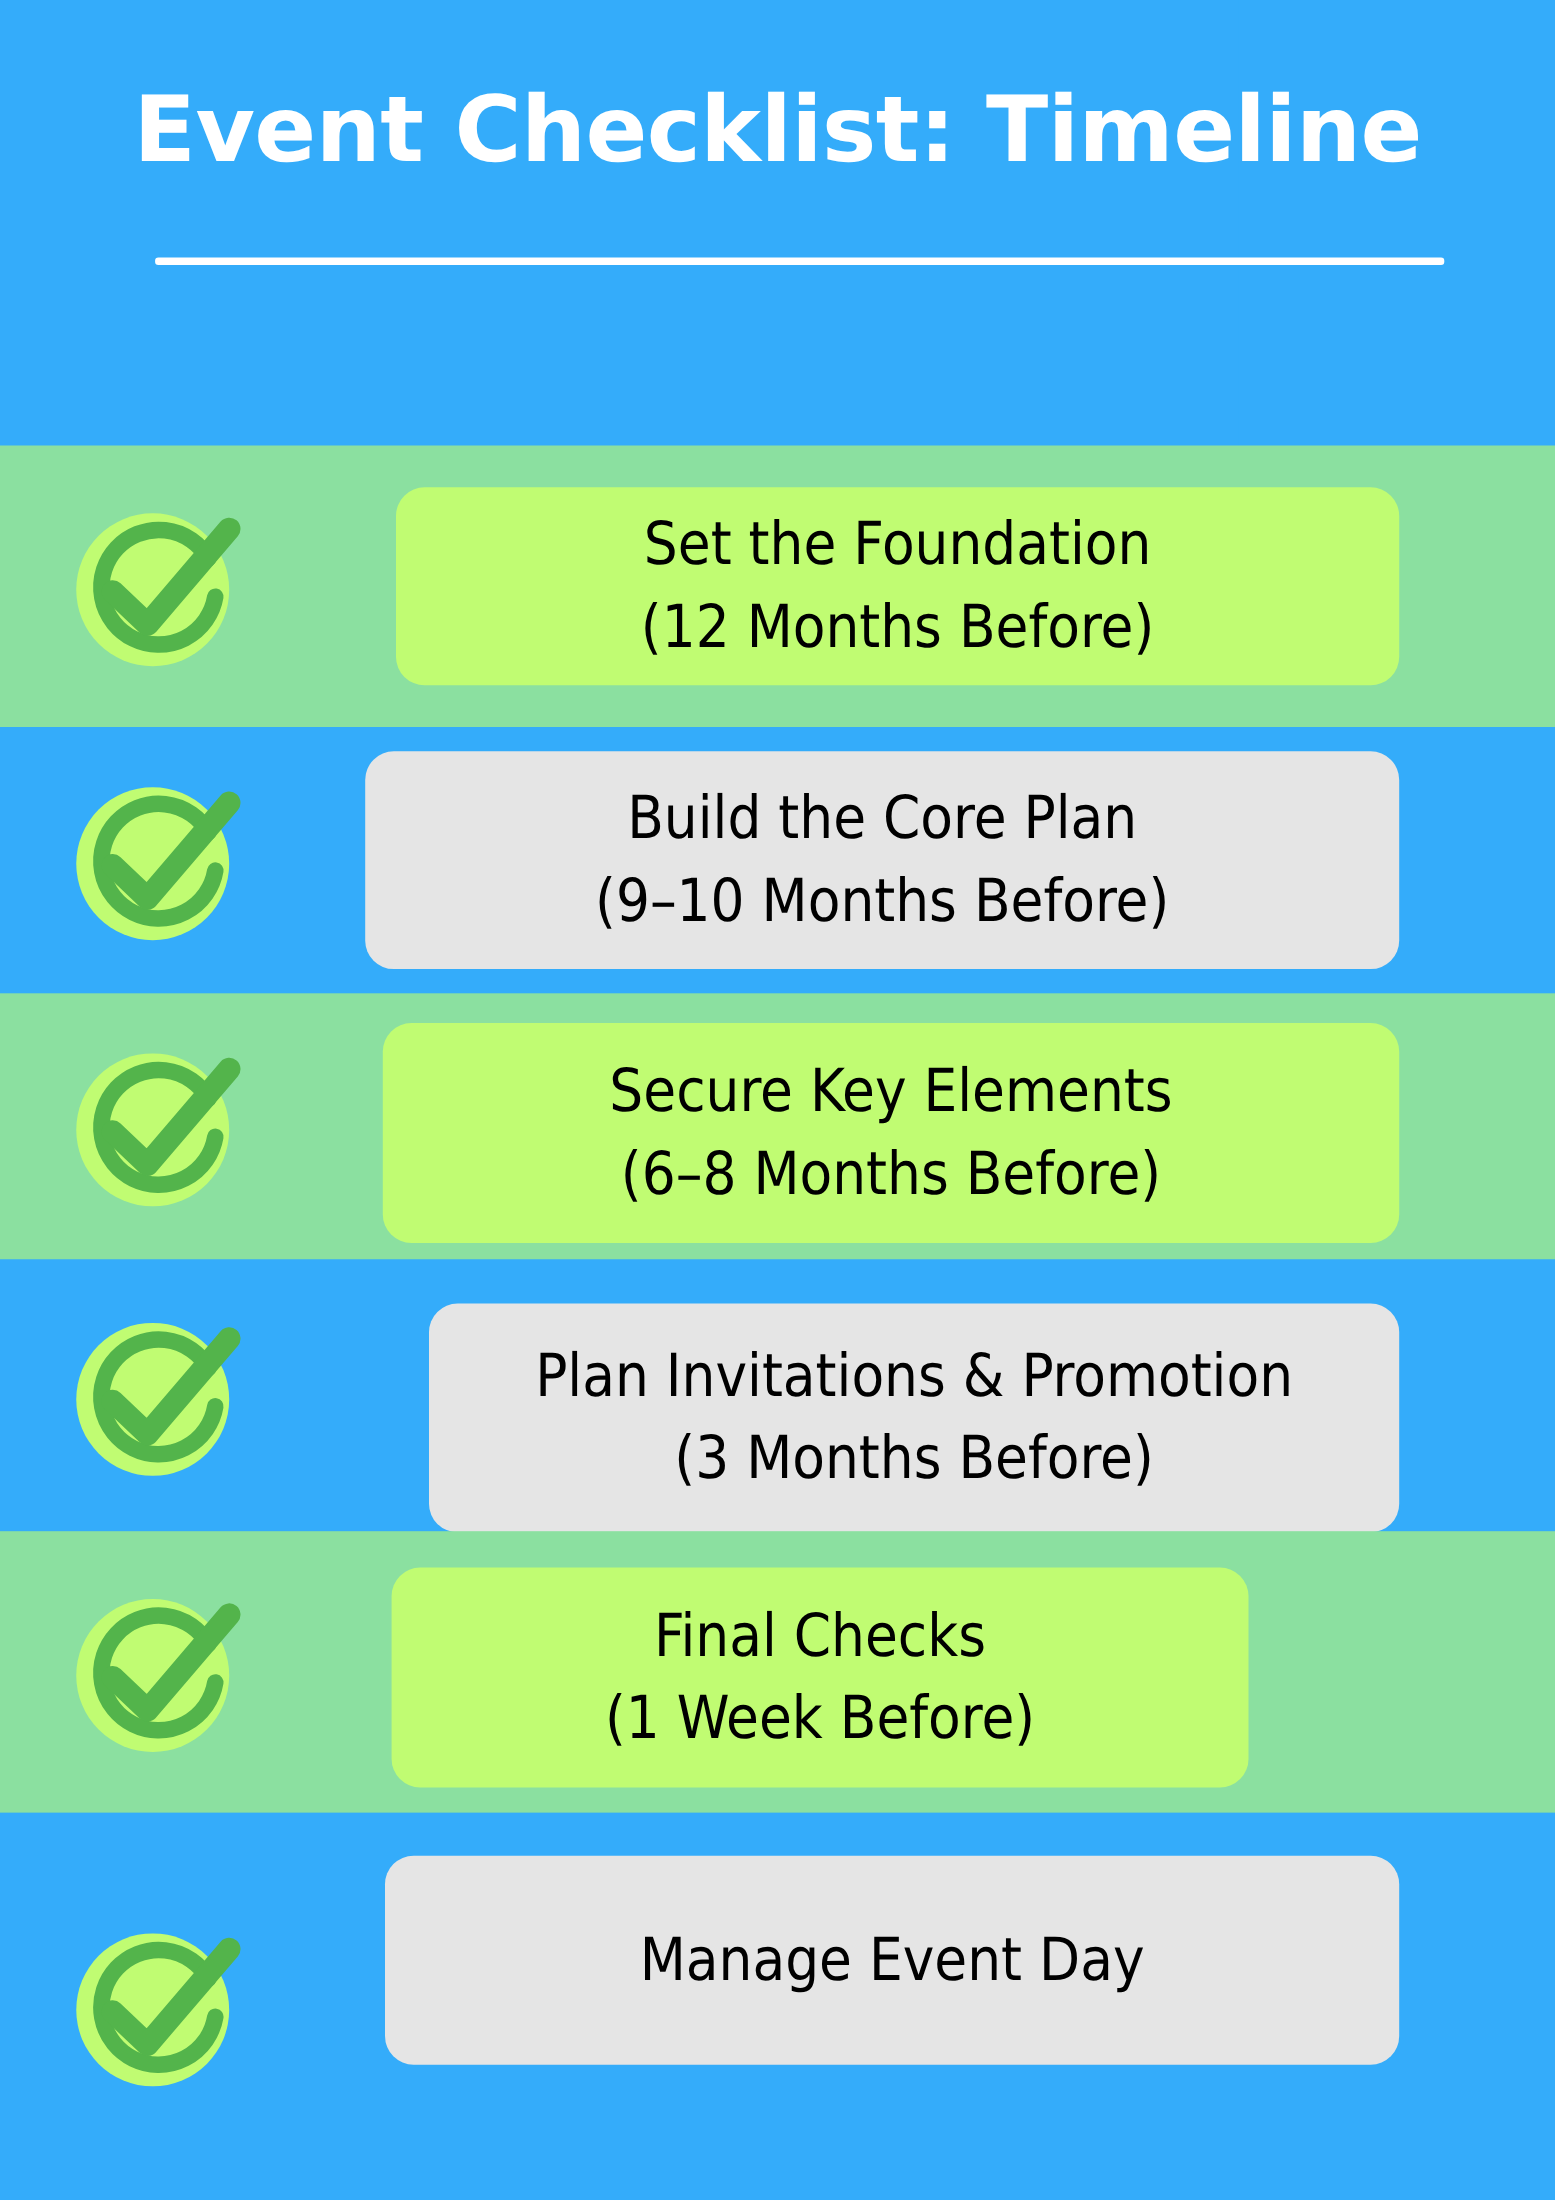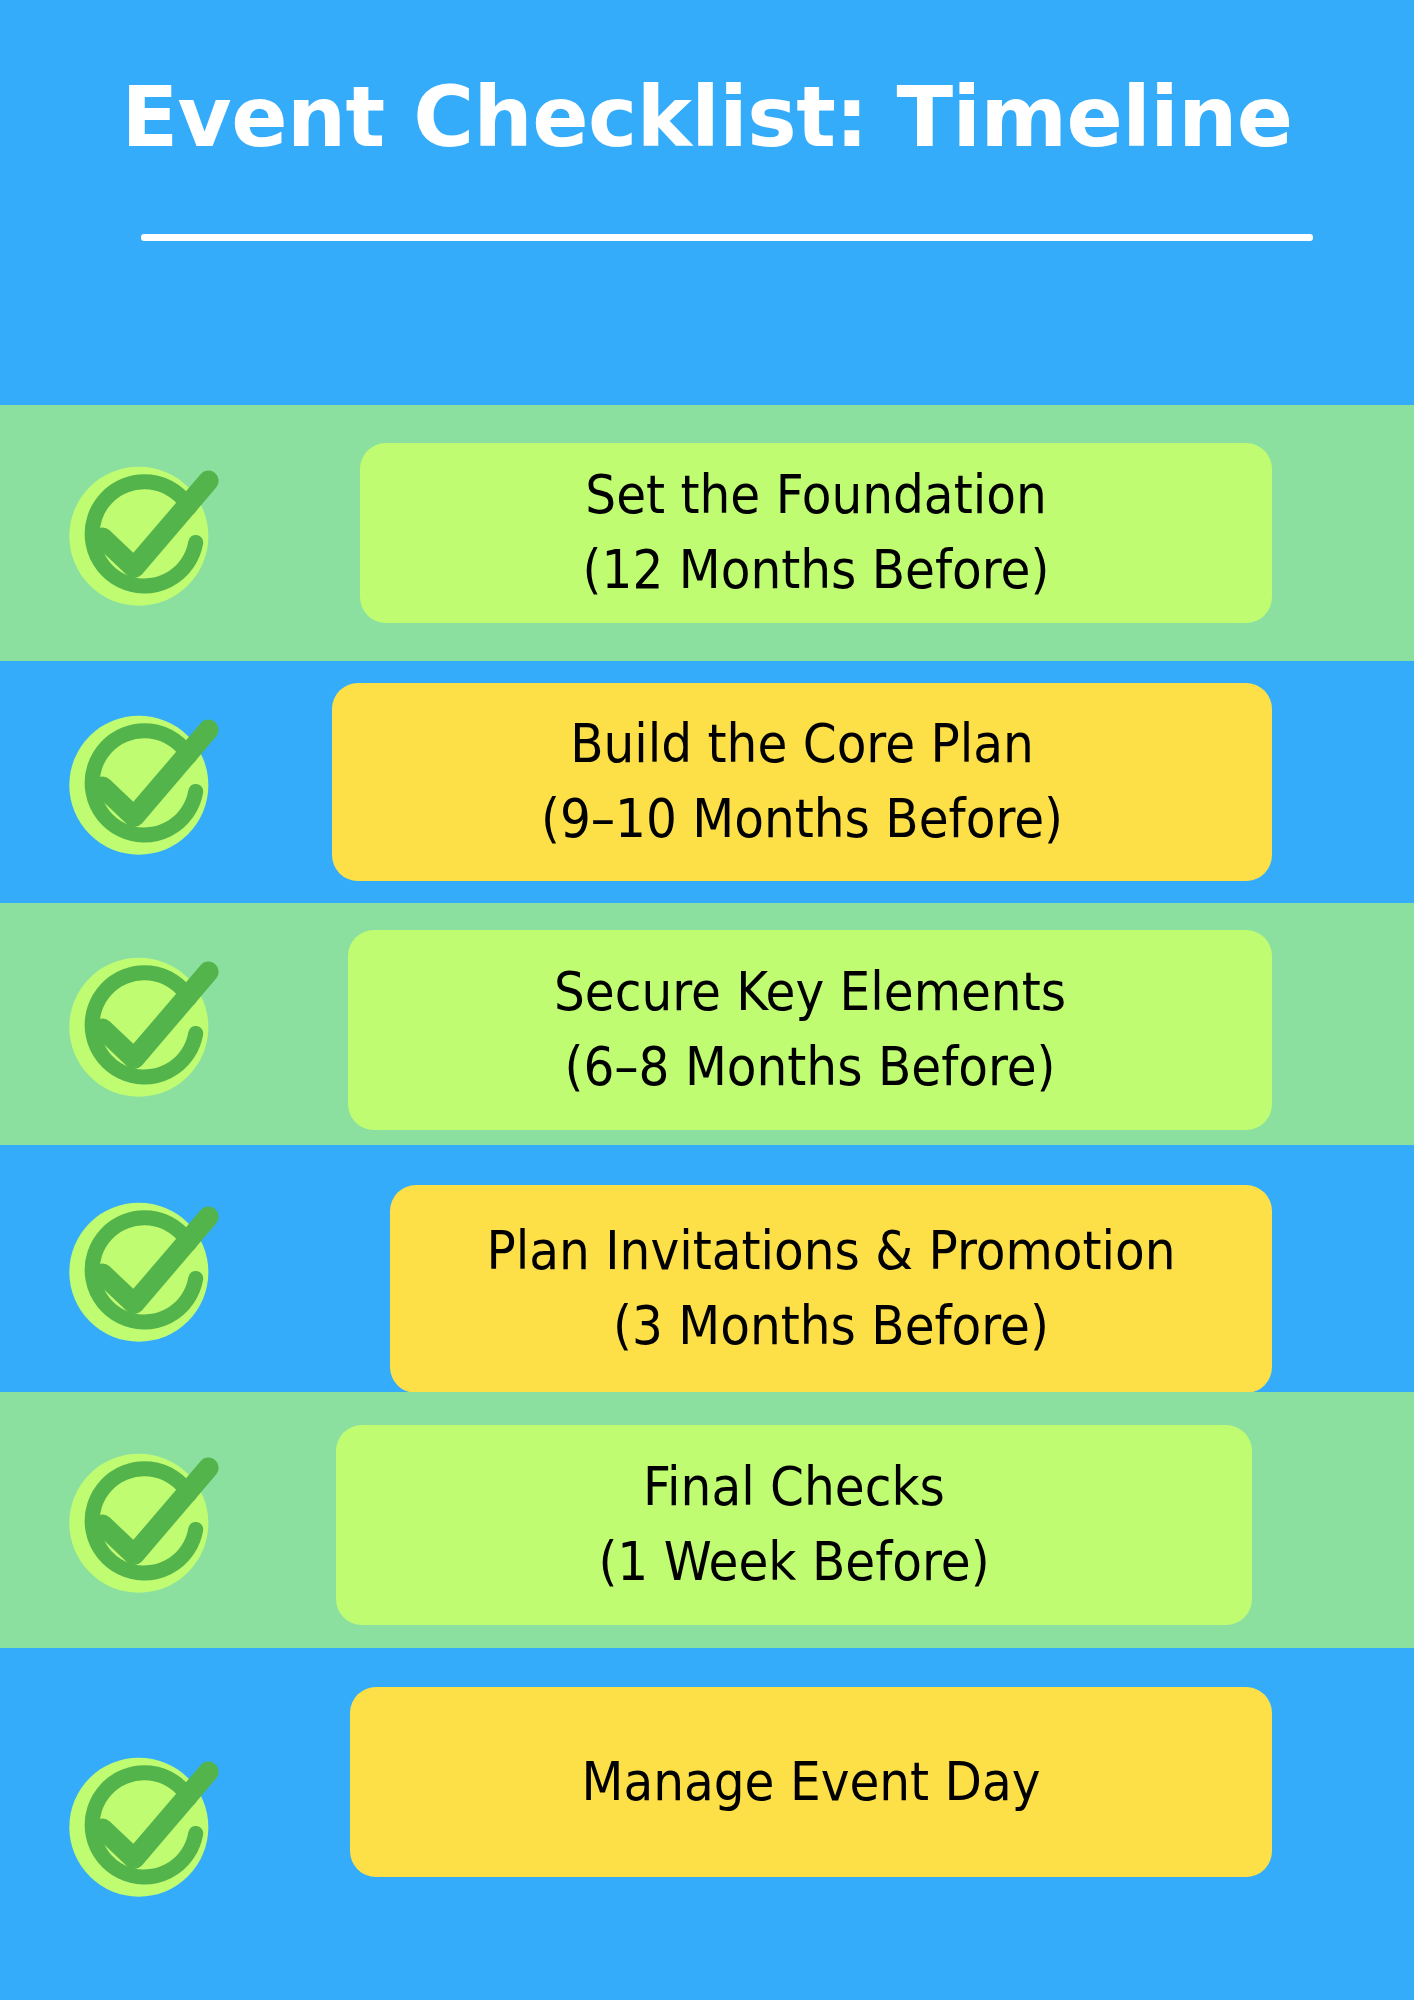--- a/index.html
+++ b/index.html
@@ -68,21 +68,21 @@
     position:absolute;
     border-radius:26px;
     display:flex;
     flex-direction:column;
     align-items:center;
     justify-content:center;
     text-align:center;
     padding:14px 26px;
   }
   .card.green { background:#C0FC72; }
-  .card.white { background:#fde047; }
+  .card.white { background:#e5e5e5; }
   .card-line {
     display:block;
     color:#000000;
     font-family:"DejaVu Sans Condensed","DejaVu Sans", sans-serif;
     font-stretch:condensed;
     font-weight:400;
     font-size:54px;
     line-height:1.38;
     white-space:nowrap;
   }
@@ -151,21 +151,21 @@
         </div>
       </div>
       <div class="row green-band" style="top: 1392px; height: 256px;">
         <div class="check-icon" style="top: 49px;">
     <svg viewBox="0 0 100 100" xmlns="http://www.w3.org/2000/svg" aria-hidden="true">
       <circle cx="48" cy="52" r="44" fill="#C0FC72"></circle>
       <path d="M 80 34 A 33 33 0 1 0 84 56" fill="none" stroke="#53B44B" stroke-width="9.5" stroke-linecap="round"></path>
       <path d="M 25 53 L 45 72 L 92 17" fill="none" stroke="#53B44B" stroke-width="13" stroke-linecap="round" stroke-linejoin="round"></path>
     </svg>
         </div>
-        <div class="card green" style="left: 336px; top: 33px; width: 916px; height: 200px;">
+        <div class="card green" style="left: 356px; top: 33px; width: 779px; height: 200px;">
           <span class="card-line">Final Checks</span>
           <span class="card-line">(1 Week Before)</span>
         </div>
       </div>
       <div class="row blue-band" style="top: 1648px; height: 352px;">
         <div class="check-icon" style="top: 97px;">
     <svg viewBox="0 0 100 100" xmlns="http://www.w3.org/2000/svg" aria-hidden="true">
       <circle cx="48" cy="52" r="44" fill="#C0FC72"></circle>
       <path d="M 80 34 A 33 33 0 1 0 84 56" fill="none" stroke="#53B44B" stroke-width="9.5" stroke-linecap="round"></path>
       <path d="M 25 53 L 45 72 L 92 17" fill="none" stroke="#53B44B" stroke-width="13" stroke-linecap="round" stroke-linejoin="round"></path>

